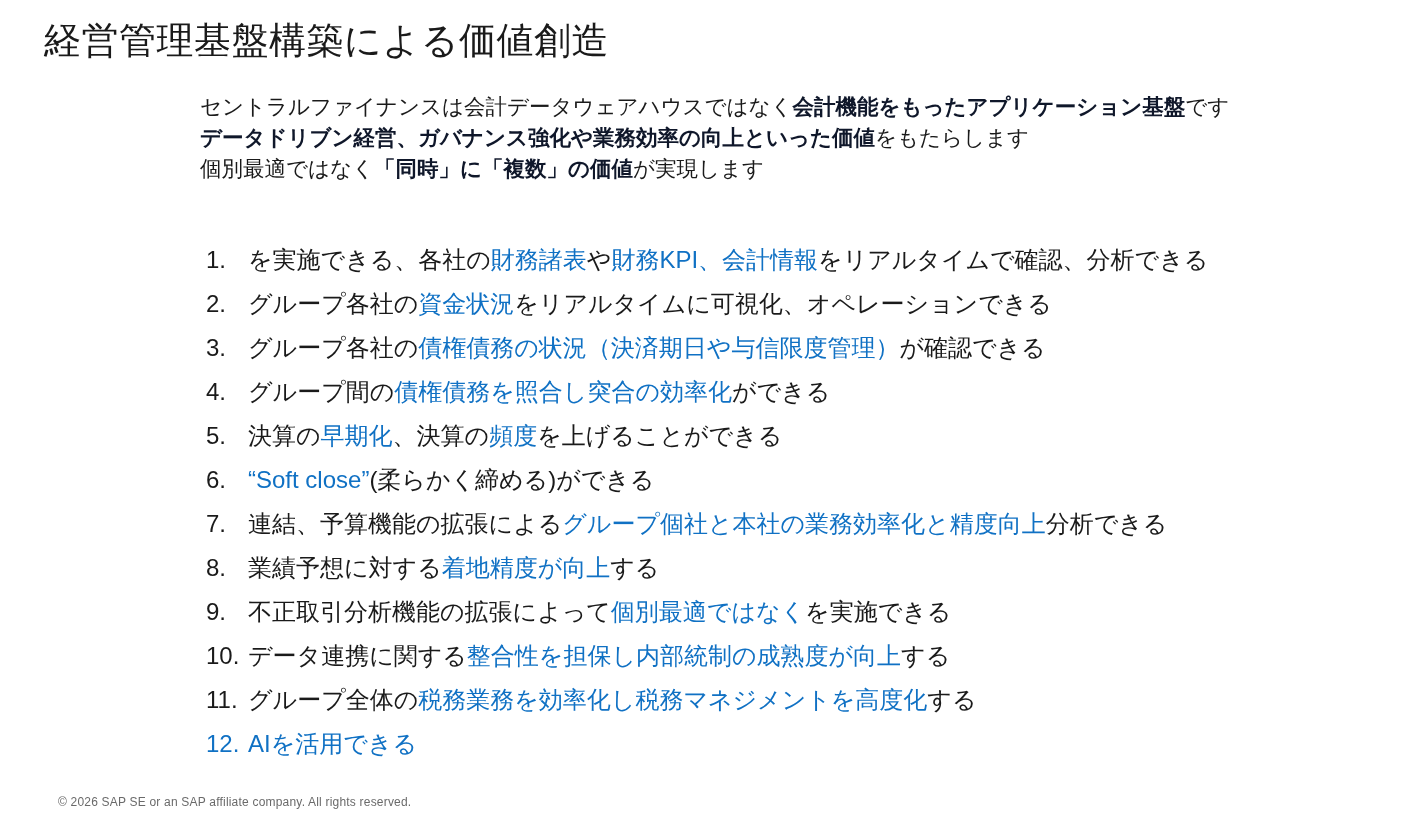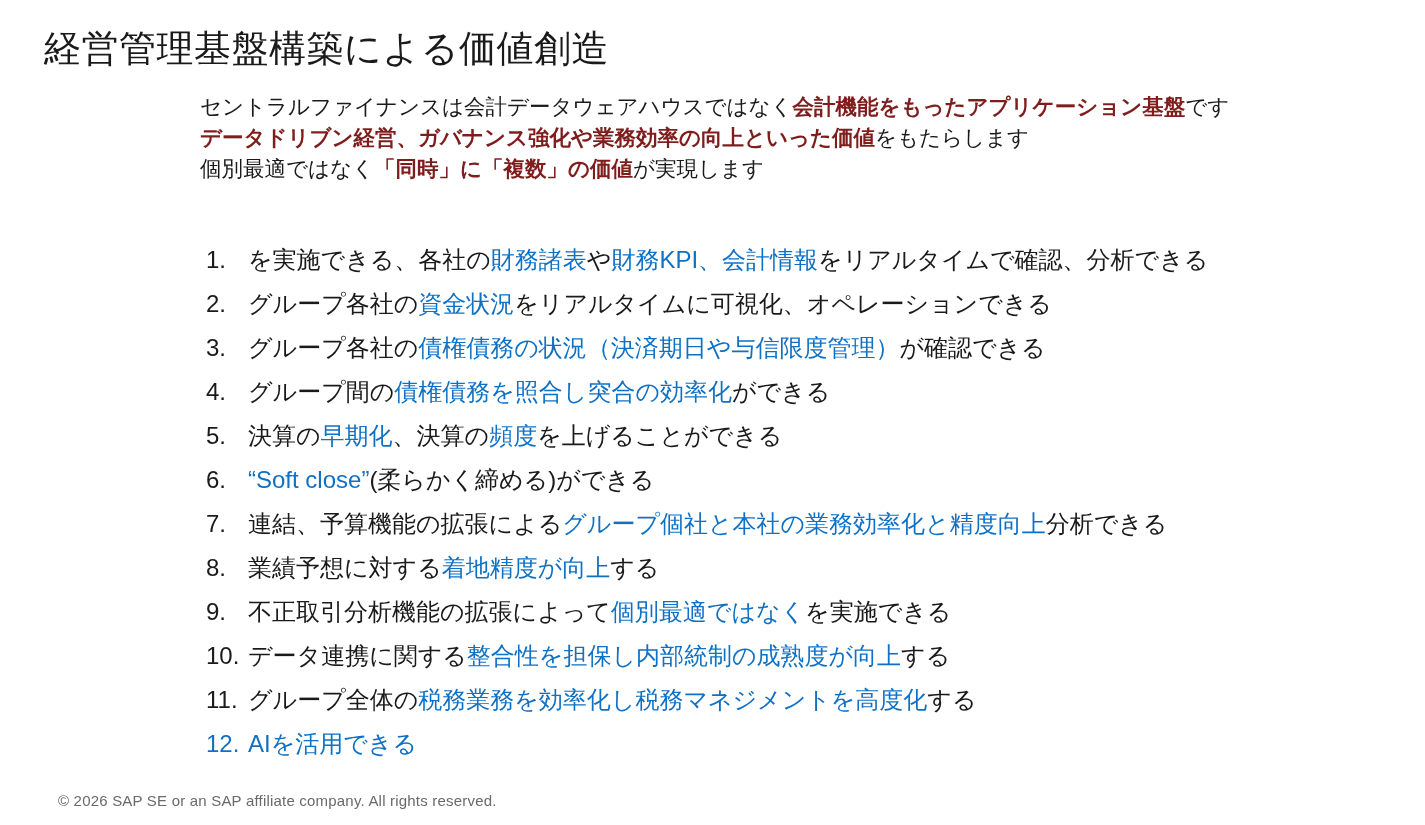--- a/index.html
+++ b/index.html
@@ -23,40 +23,39 @@
   }
   .slide-title {
     position: absolute;
     left: 44px;
     top: 16px;
     font-size: 37px;
     font-weight: 400;
     color: #1a1a1a;
     letter-spacing: 0.5px;
     white-space: nowrap;
-    margin-top: 8px;
   }
   .lead-block {
     position: absolute;
     left: 200px;
     top: 92px;
     width: 1180px;
     font-size: 21.5px;
     line-height: 31px;
     color: #1a1a1a;
   }
   .lead-line {
     white-space: nowrap;
   }
   .accent {
     color: #1071c4;
     margin-top: 22px;
   }
   .accent-bold {
-    color: #7f1d1d;
+    color: #0f172a;
     font-weight: bold;
   }
   .list-block {
     position: absolute;
     left: 200px;
     top: 238px;
     width: 1190px;
   }
   .list-item {
     display: flex;
@@ -77,21 +76,21 @@
     flex: 1 1 auto;
   }
   .item-blue .list-num,
   .item-blue .list-text {
     color: #1071c4;
   }
   .footer {
     position: absolute;
     left: 58px;
     bottom: 16px;
-    font-size: 15px;
+    font-size: 12px;
     color: #6a6a6a;
     letter-spacing: 0.2px;
   }
 </style>
 </head>
 <body>
 
 <div class="slide">
 
   <div class="slide-title">経営管理基盤構築による価値創造</div>

